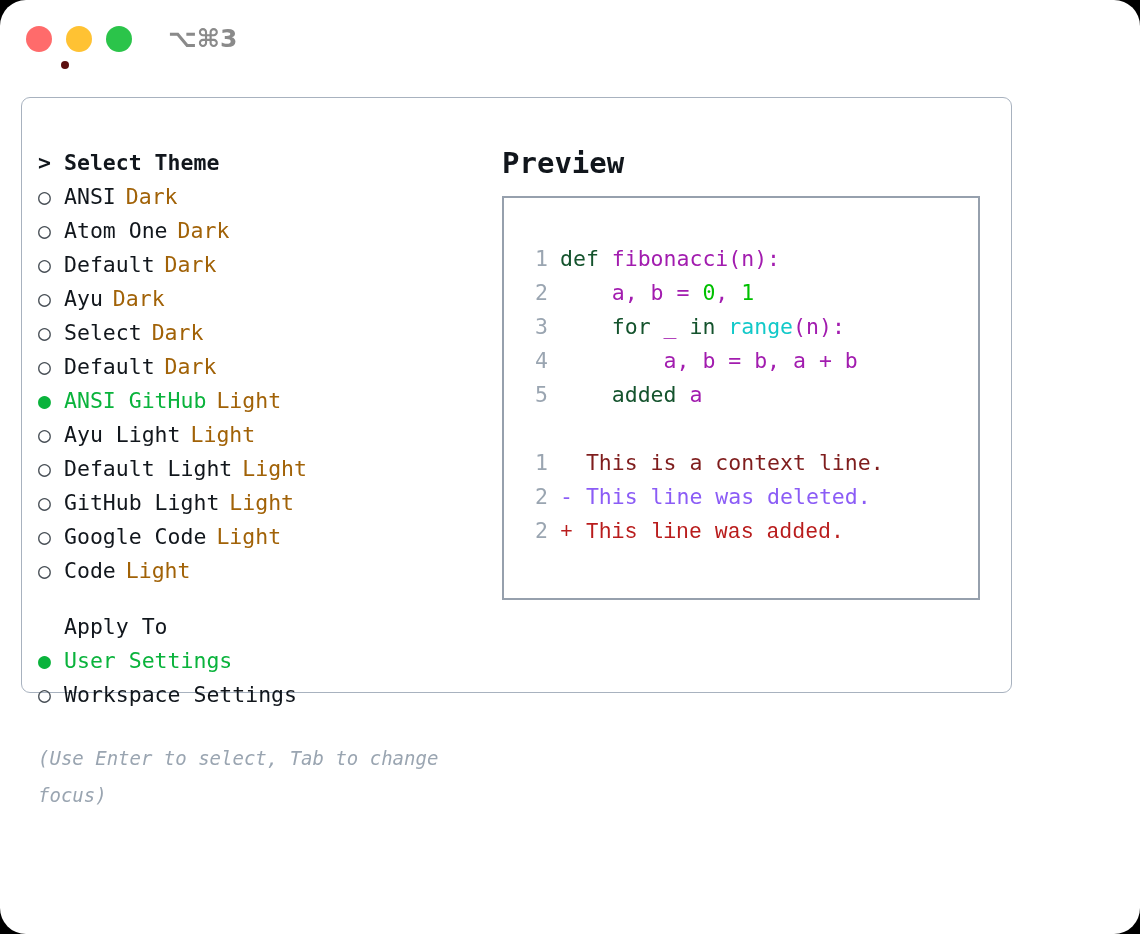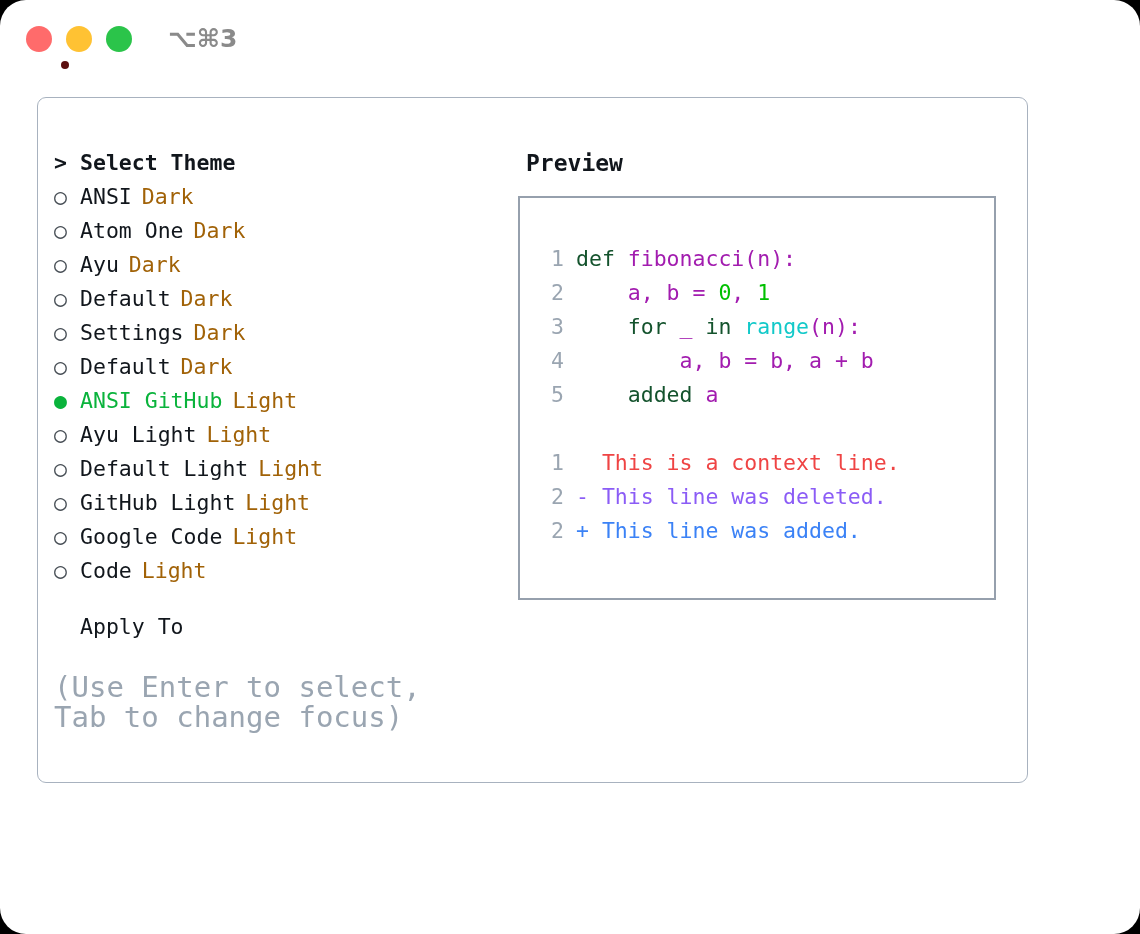--- a/index.html
+++ b/index.html
@@ -59,24 +59,24 @@
     font-weight: bold;
     color: #8a8a8a;
     letter-spacing: 0px;
     line-height: 30px;
     font-family: "DejaVu Sans", "Liberation Sans", sans-serif;
   }
 
   
   #card {
     position: absolute;
-    left: 37px;
+    left: 21px;
     top: 97px;
     width: 991px;
-    height: 686px;
+    height: 596px;
     border: 1.5px solid #a8b2bf;
     border-radius: 9px;
     box-sizing: border-box;
     background: #ffffff;
   }
 
   
   #left-col {
     position: absolute;
     left: 16px;
@@ -106,39 +106,39 @@
     color: #a16207;
     margin-left: 10px;
   }
 
   #header-row { margin-bottom: 0px; }
 
   #apply-block { margin-top: 22px; }
 
   #hint {
     margin-top: 28px;
-    font-size: 29px;
-    line-height: 30px;
+    font-size: 19px;
+    line-height: 37px;
     color: #9aa5b1;
     width: 410px;
+    font-style: italic;
   }
 
   
   #right-col {
     position: absolute;
     left: 480px;
     top: 48px;
     width: 490px;
   }
   #preview-label {
-    font-size: 23px;
+    font-size: 29px;
     font-weight: bold;
     color: #11161c;
     line-height: 34px;
-    margin-left: 8px;
   }
   #preview-box {
     margin-top: 16px;
     width: 478px;
     height: 404px;
     border: 2px solid #96a0ad;
     box-sizing: border-box;
     background: #ffffff;
     position: relative;
   }
@@ -158,23 +158,23 @@
     display: inline-block;
     width: 26px;
     text-align: right;
     color: #9aa5b1;
     margin-right: 12px;
   }
   .tok-kw    { color: #14532d; }
   .tok-fn    { color: #12c9c9; }
   .tok-num   { color: #00c000; }
   .tok-plain { color: #a21caf; }
-  .tok-ctx   { color: #ef4444; }
+  .tok-ctx   { color: #7f1d1d; }
   .tok-del   { color: #8b5cf6; }
-  .tok-add   { color: #3b82f6; }
+  .tok-add   { color: #b91c1c; font-family: Liberation Mono, monospace; }
   .spacer-line { height: 34px; }
 </style>
 </head>
 <body>
 
 <div id="window">
 
   <div id="titlebar">
     <div class="traffic" id="dot-close">
       <div id="rec-dot"></div>
@@ -188,36 +188,40 @@
 
     <div id="left-col">
 
       <div class="list-row" id="header-row">
         <span class="marker caret">&gt;</span><span class="row-title bold">Select Theme</span>
       </div>
 
       <div id="theme-items">
           <div class="list-row"><span class="marker radio-off">○</span><span class="row-title">ANSI</span><span class="row-suffix">Dark</span></div>
           <div class="list-row"><span class="marker radio-off">○</span><span class="row-title">Atom One</span><span class="row-suffix">Dark</span></div>
+          <div class="list-row"><span class="marker radio-off">○</span><span class="row-title">Default</span><span class="row-suffix">Dark</span></div>
           <div class="list-row"><span class="marker radio-off">○</span><span class="row-title">Ayu</span><span class="row-suffix">Dark</span></div>
-          <div class="list-row"><span class="marker radio-off">○</span><span class="row-title">Default</span><span class="row-suffix">Dark</span></div>
-          <div class="list-row"><span class="marker radio-off">○</span><span class="row-title">Settings</span><span class="row-suffix">Dark</span></div>
+          <div class="list-row"><span class="marker radio-off">○</span><span class="row-title">Select</span><span class="row-suffix">Dark</span></div>
           <div class="list-row"><span class="marker radio-off">○</span><span class="row-title">Default</span><span class="row-suffix">Dark</span></div>
           <div class="list-row"><span class="marker radio-on">●</span><span class="row-title sel">ANSI GitHub</span><span class="row-suffix">Light</span></div>
           <div class="list-row"><span class="marker radio-off">○</span><span class="row-title">Ayu Light</span><span class="row-suffix">Light</span></div>
           <div class="list-row"><span class="marker radio-off">○</span><span class="row-title">Default Light</span><span class="row-suffix">Light</span></div>
           <div class="list-row"><span class="marker radio-off">○</span><span class="row-title">GitHub Light</span><span class="row-suffix">Light</span></div>
           <div class="list-row"><span class="marker radio-off">○</span><span class="row-title">Google Code</span><span class="row-suffix">Light</span></div>
           <div class="list-row"><span class="marker radio-off">○</span><span class="row-title">Code</span><span class="row-suffix">Light</span></div>
         </div>
 
       <div id="apply-block">
         <div class="list-row">
           <span class="marker blank"></span><span class="row-title">Apply To</span>
         </div>
+        <div id="apply-items">
+            <div class="list-row"><span class="marker radio-on">●</span><span class="row-title sel">User Settings</span></div>
+            <div class="list-row"><span class="marker radio-off">○</span><span class="row-title">Workspace Settings</span></div>
+          </div>
       </div>
 
       <div id="hint">(Use Enter to select, Tab to change focus)</div>
     </div>
 
     <div id="right-col">
       <div id="preview-label">Preview</div>
       <div id="preview-box">
         <div id="code-area">
             <div class="code-line"><span class="gutter">1</span><span class="tok-kw">def</span><span class="tok-plain"> fibonacci(n):</span></div>

